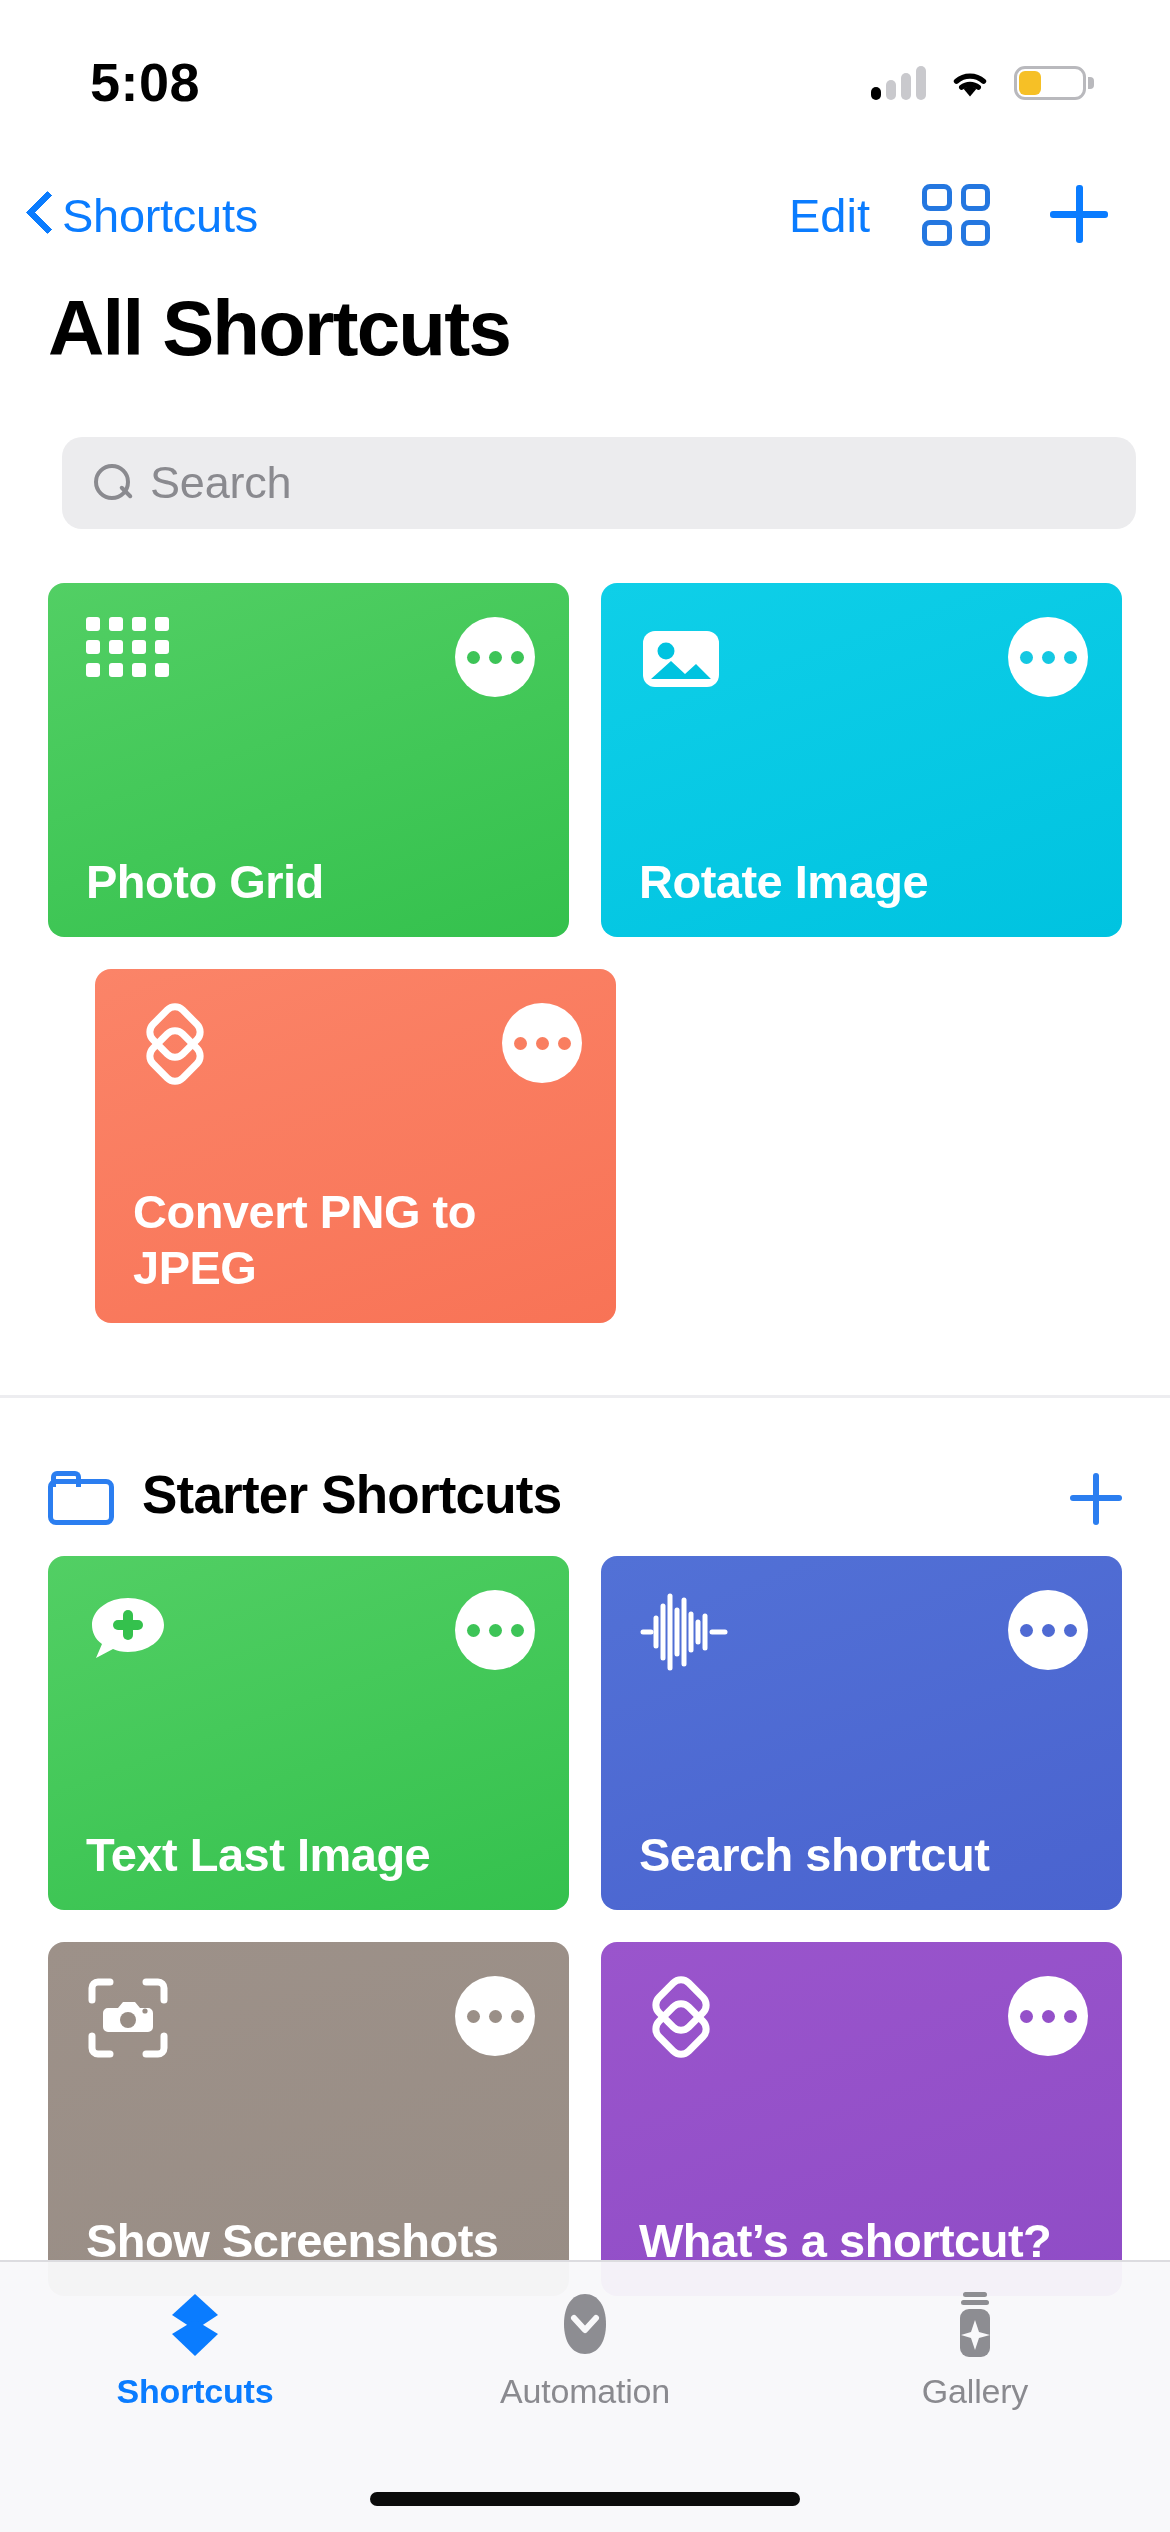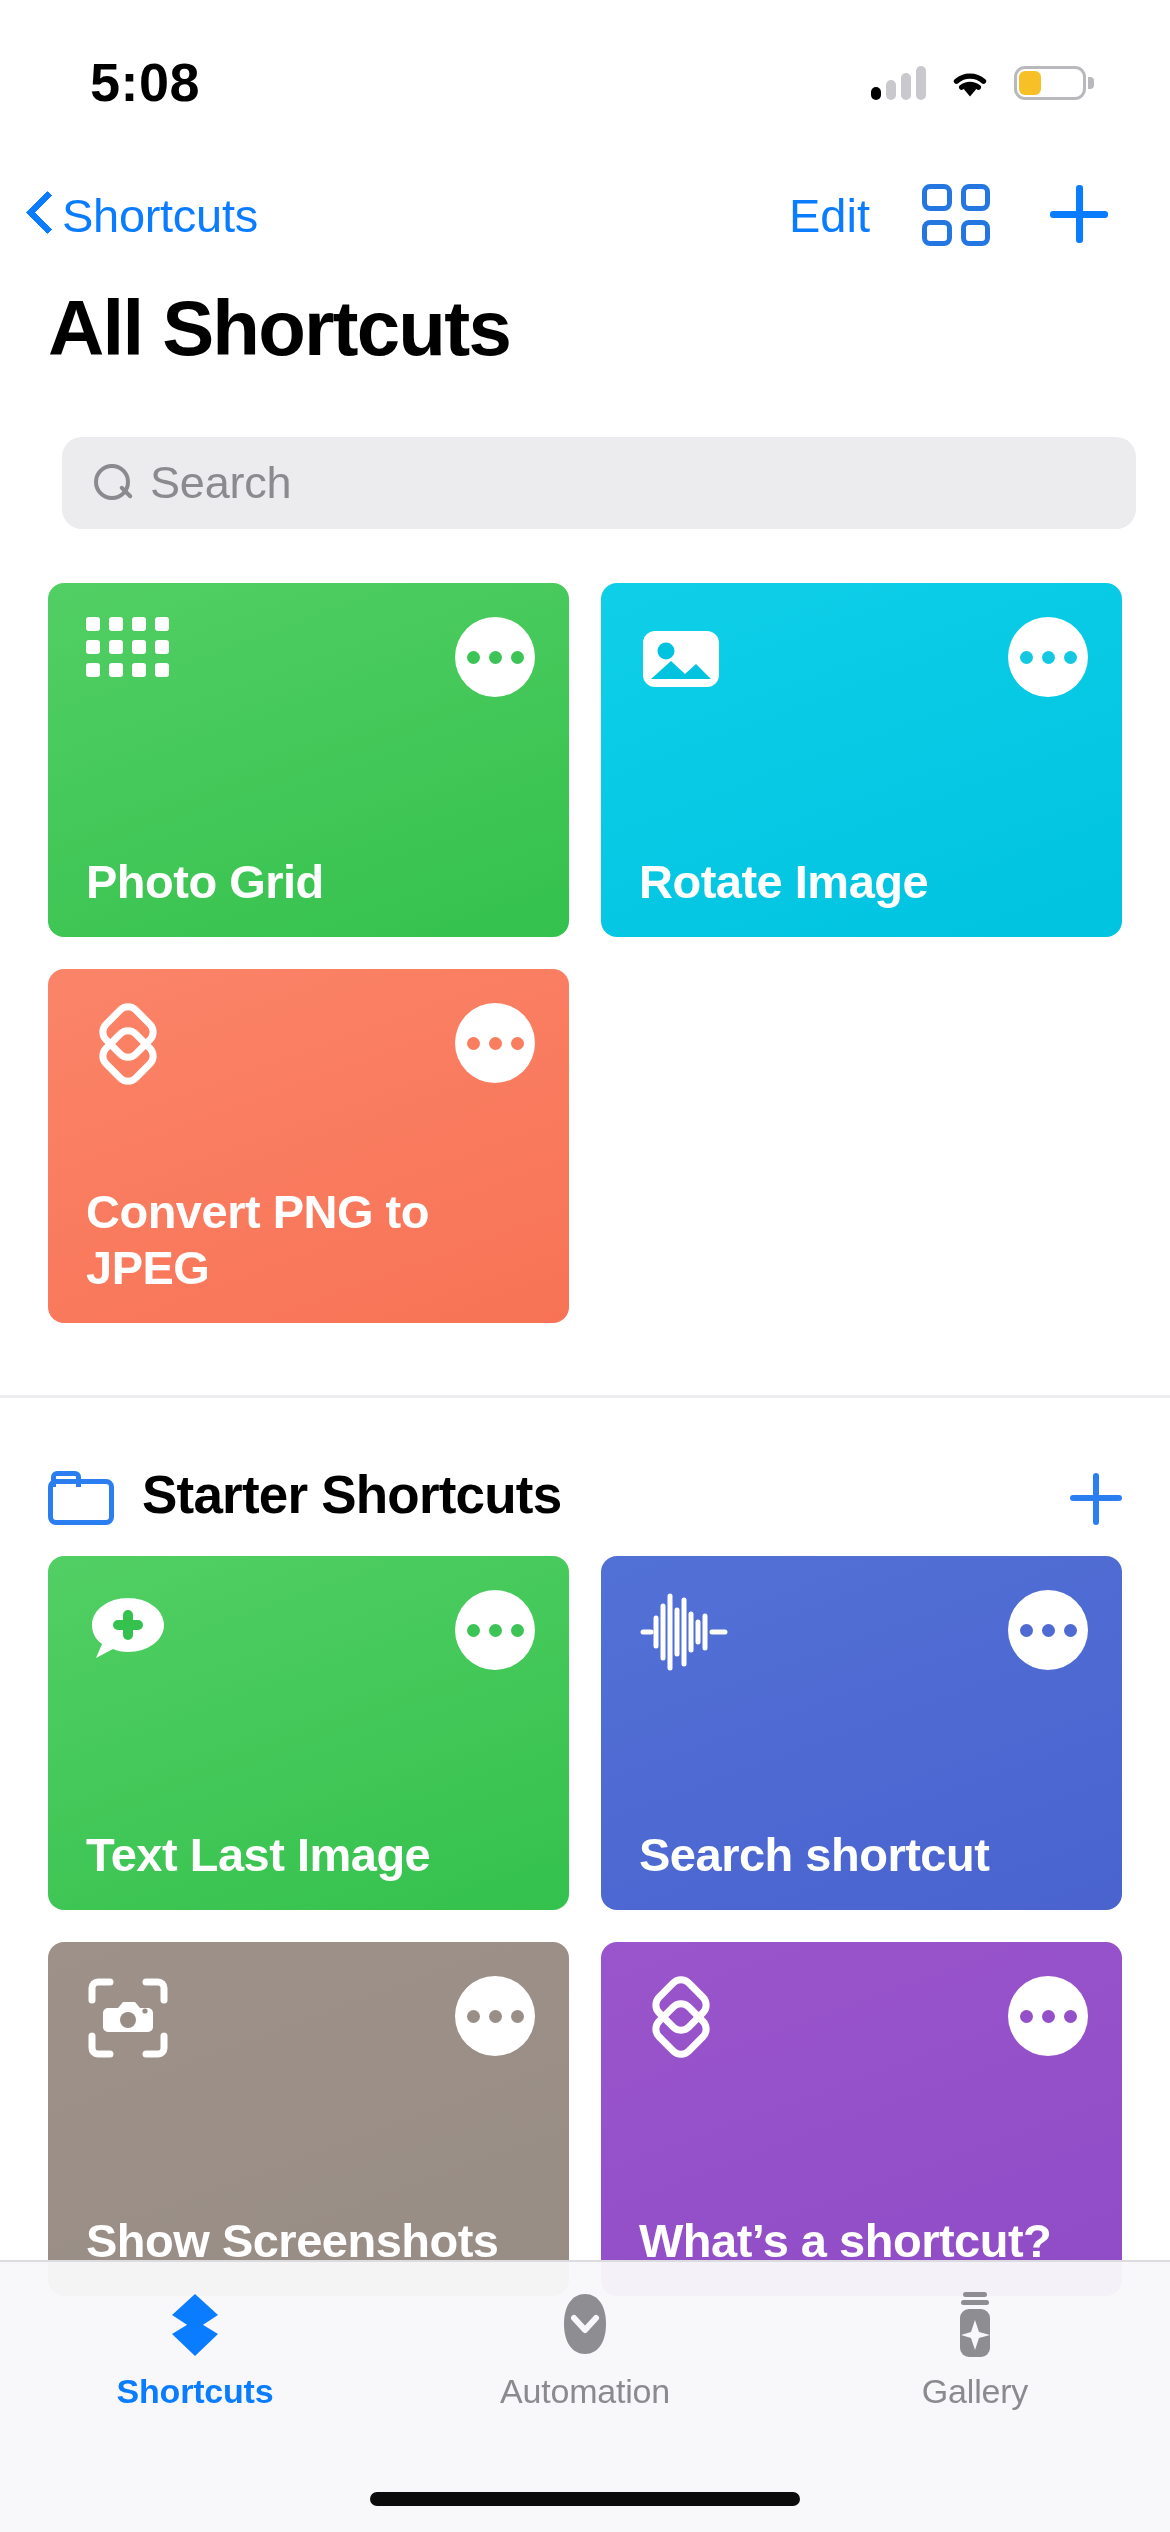--- a/index.html
+++ b/index.html
@@ -105,21 +105,21 @@
   .card .more i{ width:13px; height:13px; border-radius:50%; display:block; }
   .card .card-title{
     position:absolute; left:38px; right:34px; bottom:28px;
     color:#fff; font-size:47px; font-weight:600; letter-spacing:-.5px; line-height:1.18;
   }
 
   .c-green{ background:linear-gradient(160deg,#52cf64 0%,#34c14d 100%); }
   .c-green .more i{ background:#3dc457; }
   .c-cyan{ background:linear-gradient(160deg,#0fcfe8 0%,#00c3e0 100%); }
   .c-cyan .more i{ background:#14c8e2; }
-  .c-salmon{ background:linear-gradient(160deg,#fb8468 0%,#f87356 100%); }
+  .c-salmon{ background:linear-gradient(160deg,#fb8468 0%,#f87356 100%);margin-left:47px; }
   .c-salmon .more i{ background:#f97e60; }
   .c-green2{ background:linear-gradient(160deg,#52cf64 0%,#34c14d 100%); }
   .c-green2 .more i{ background:#3dc457; }
   .c-indigo{ background:linear-gradient(160deg,#5271d6 0%,#4a63cf 100%); }
   .c-indigo .more i{ background:#4f6ad3; }
   .c-taupe{ background:linear-gradient(160deg,#9d9189 0%,#988d85 100%);padding-left:40px; }
   .c-taupe .more i{ background:#9a8f87; }
   .c-purple{ background:linear-gradient(160deg,#9a55cc 0%,#8f4cc6 100%); }
   .c-purple .more i{ background:#9450c9; }
 

